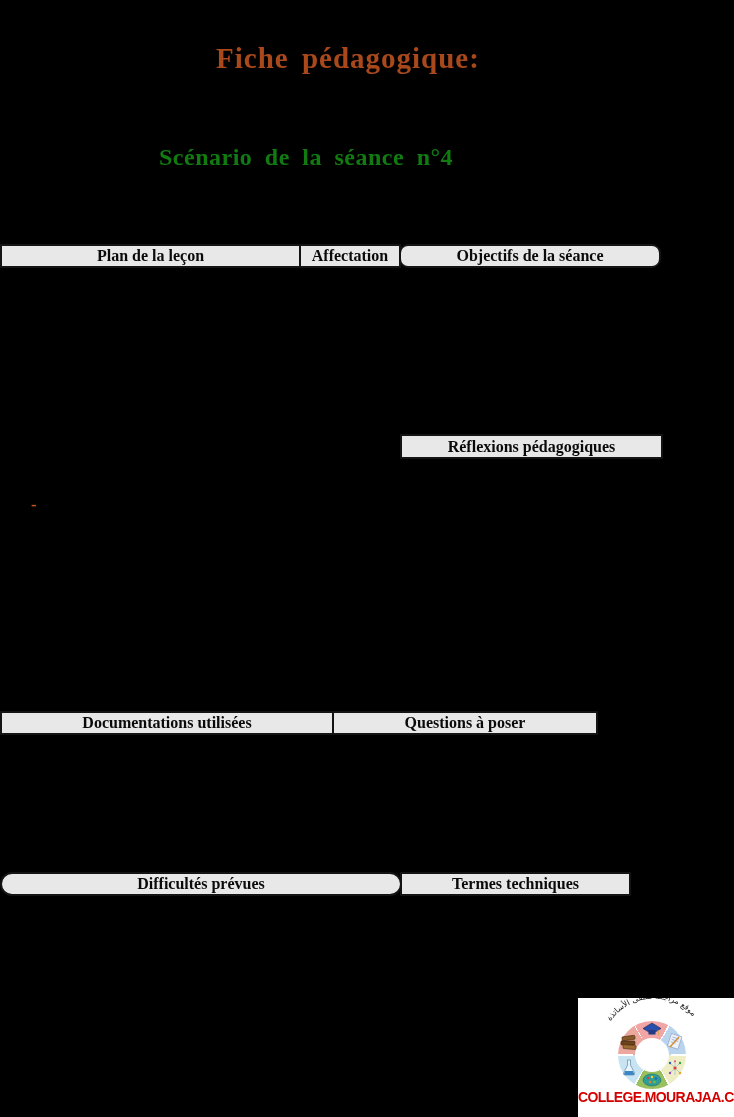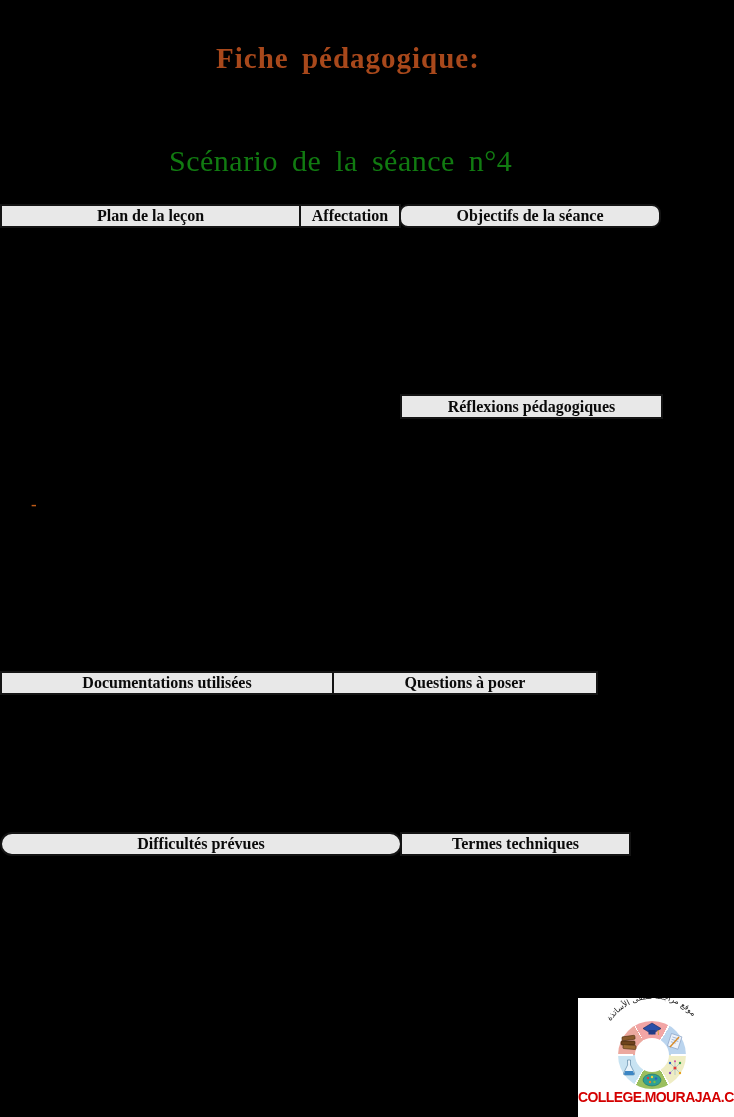--- a/index.html
+++ b/index.html
@@ -15,37 +15,38 @@
   .doc-title {
     position: absolute; left: 192px; top: 42px;
     font-size: 29px; font-weight: bold; color: #A8481B;
     letter-spacing: 1px; word-spacing: 5px;
     text-decoration-thickness: 3px;
     text-underline-offset: 5px;
     white-space: nowrap;
     margin-left: 24px;
   }
   .doc-subtitle {
-    position: absolute; left: 169px; top: 144px;
-    font-size: 30px; font-weight: normal; color: #117B11;
+    position: absolute; left: 159px; top: 144px;
+    font-size: 24px; font-weight: bold; color: #117B11;
     letter-spacing: 0.5px; word-spacing: 6px;
     white-space: nowrap;
   }
 
   
   .hrow { position: absolute; display: flex; }
   .hcell {
     box-sizing: border-box;
     background: #E8E8E8;
     border: 2px solid #141414;
     color: #0a0a0a;
     font-weight: bold; font-size: 16px;
     font-family: "Liberation Serif", serif;
     display: flex; align-items: center; justify-content: center;
     white-space: nowrap;
+    margin-top: 40px;
   }
   .hcell + .hcell { margin-left: -2px; }
 
   #row-main   { left: 0;   top: 204px; }
   #row-main .c0 { width: 301px; height: 24px; }
   #row-main .c1 { width: 102px; height: 24px; }
   #row-main .c2 { width: 262px; height: 24px; border-radius: 9px; }
 
   #row-reflex { left: 400px; top: 394px; }
   #row-reflex .c0 { width: 263px; height: 25px; }

